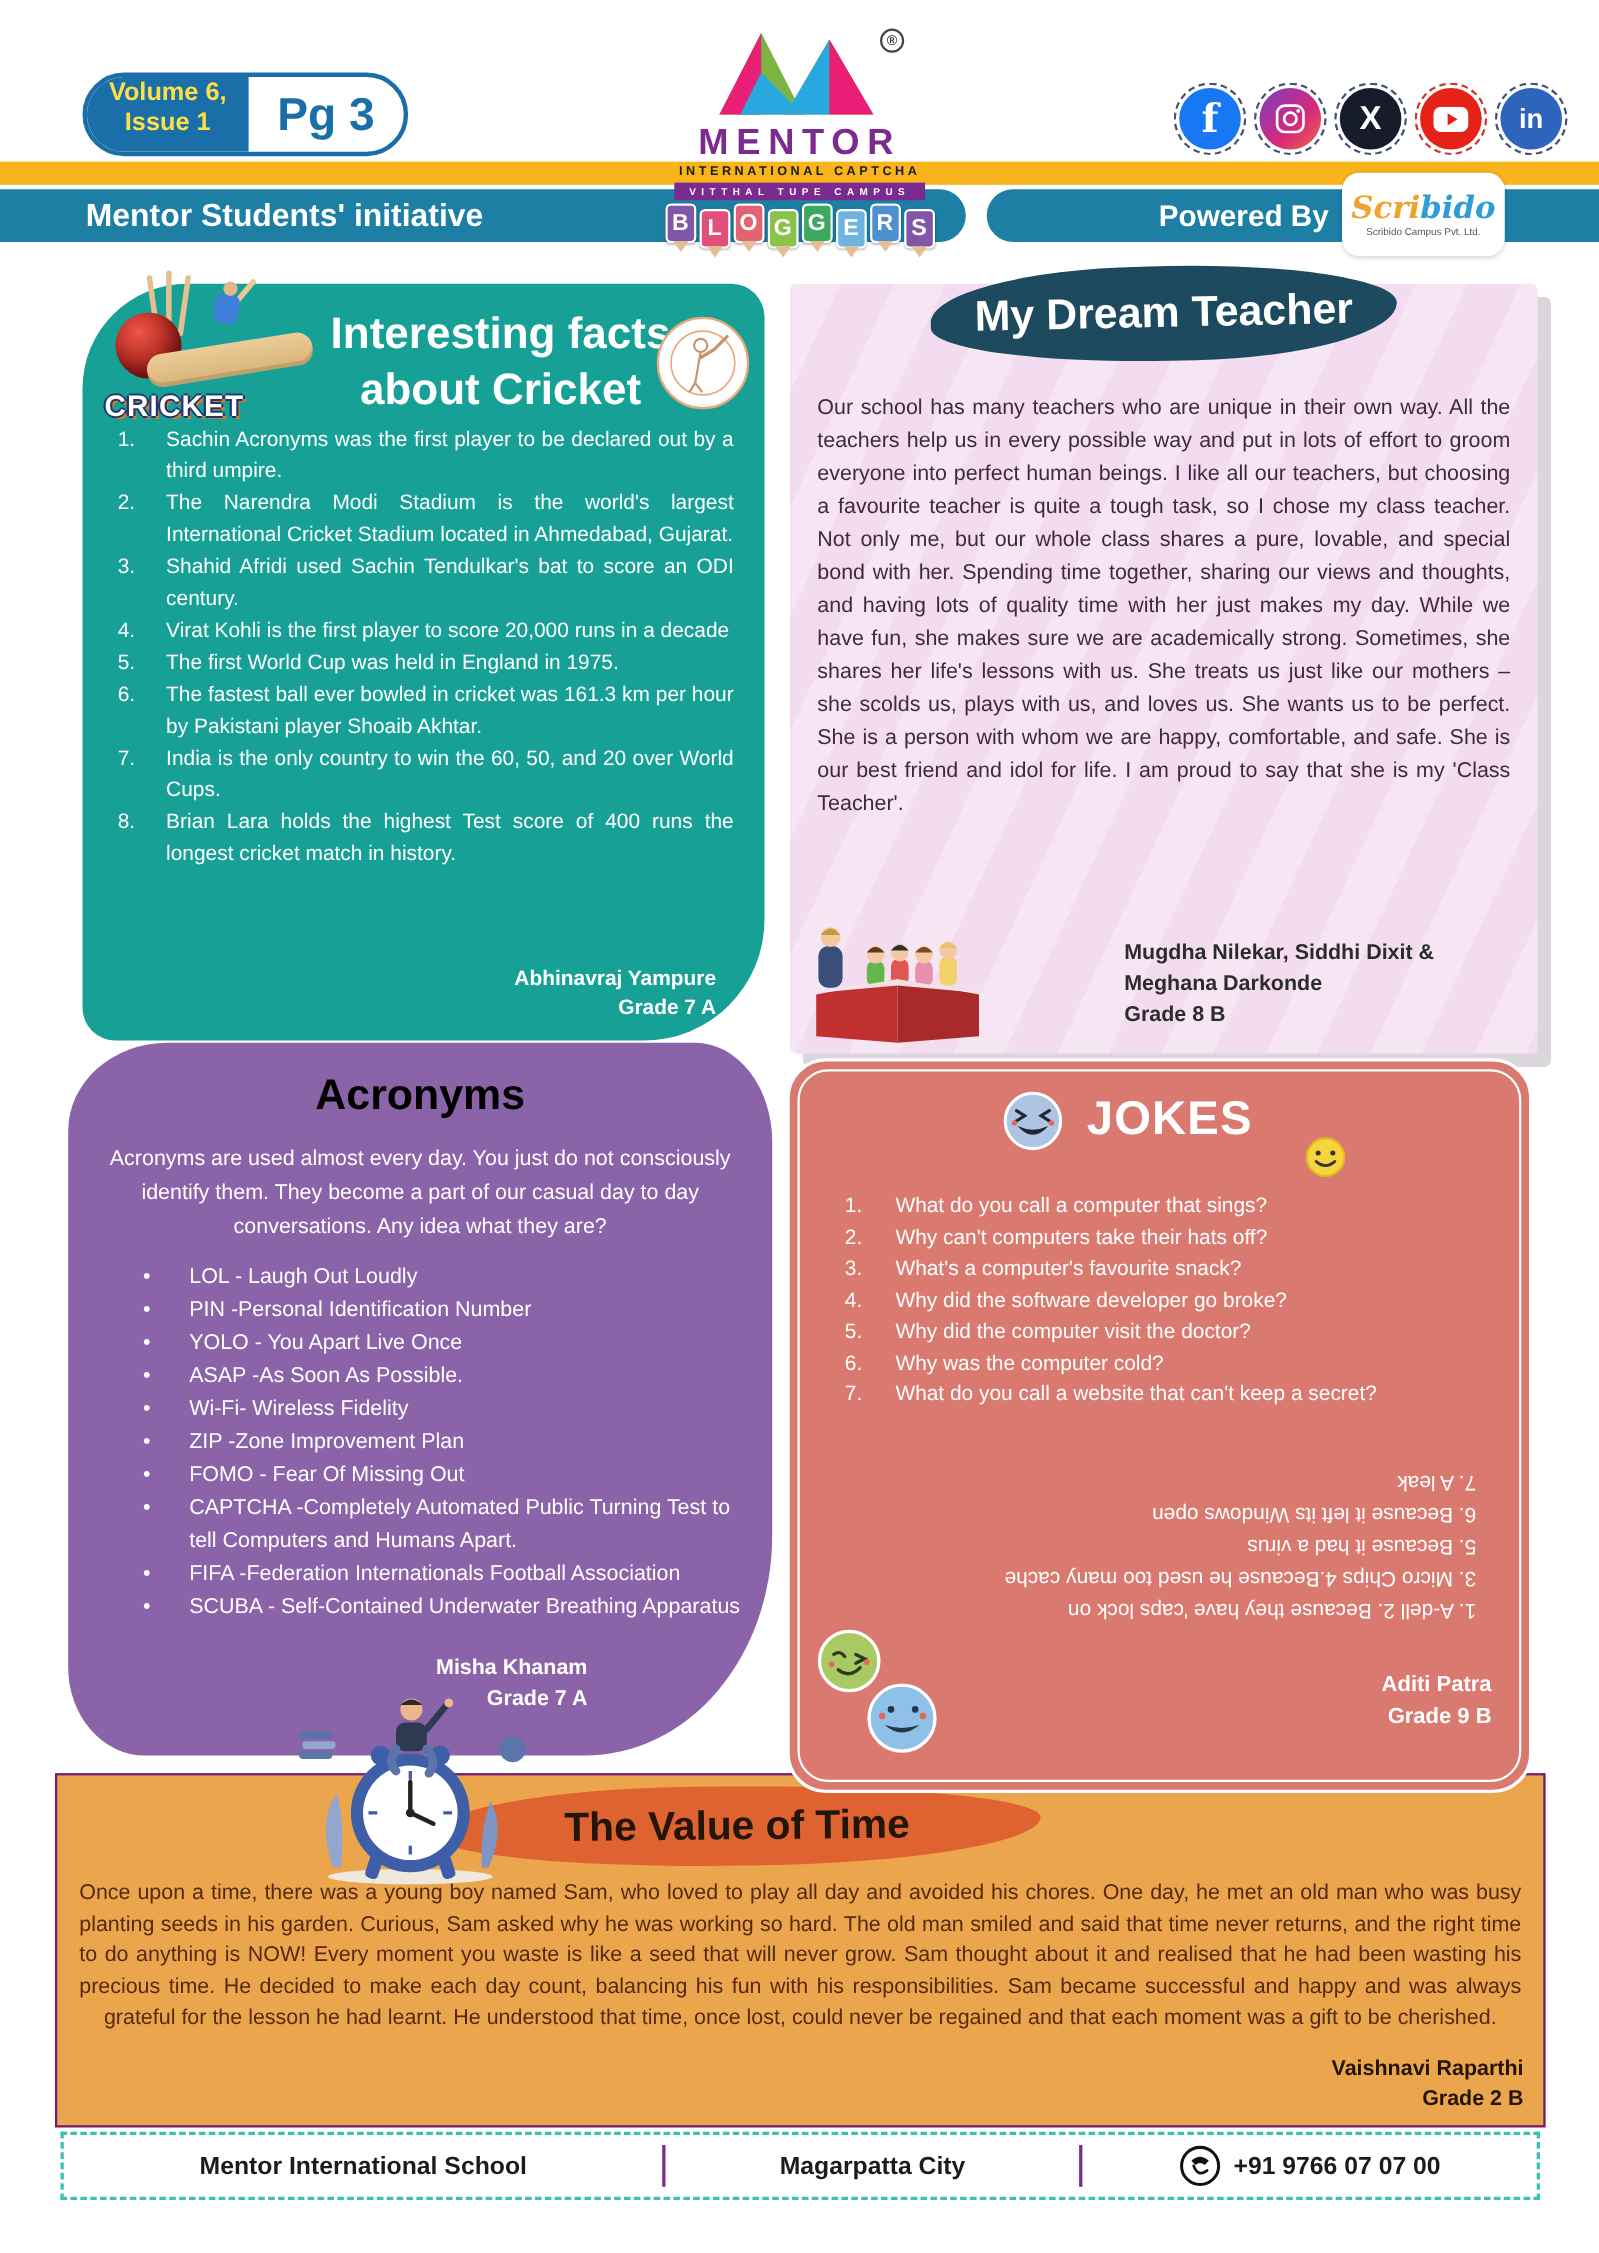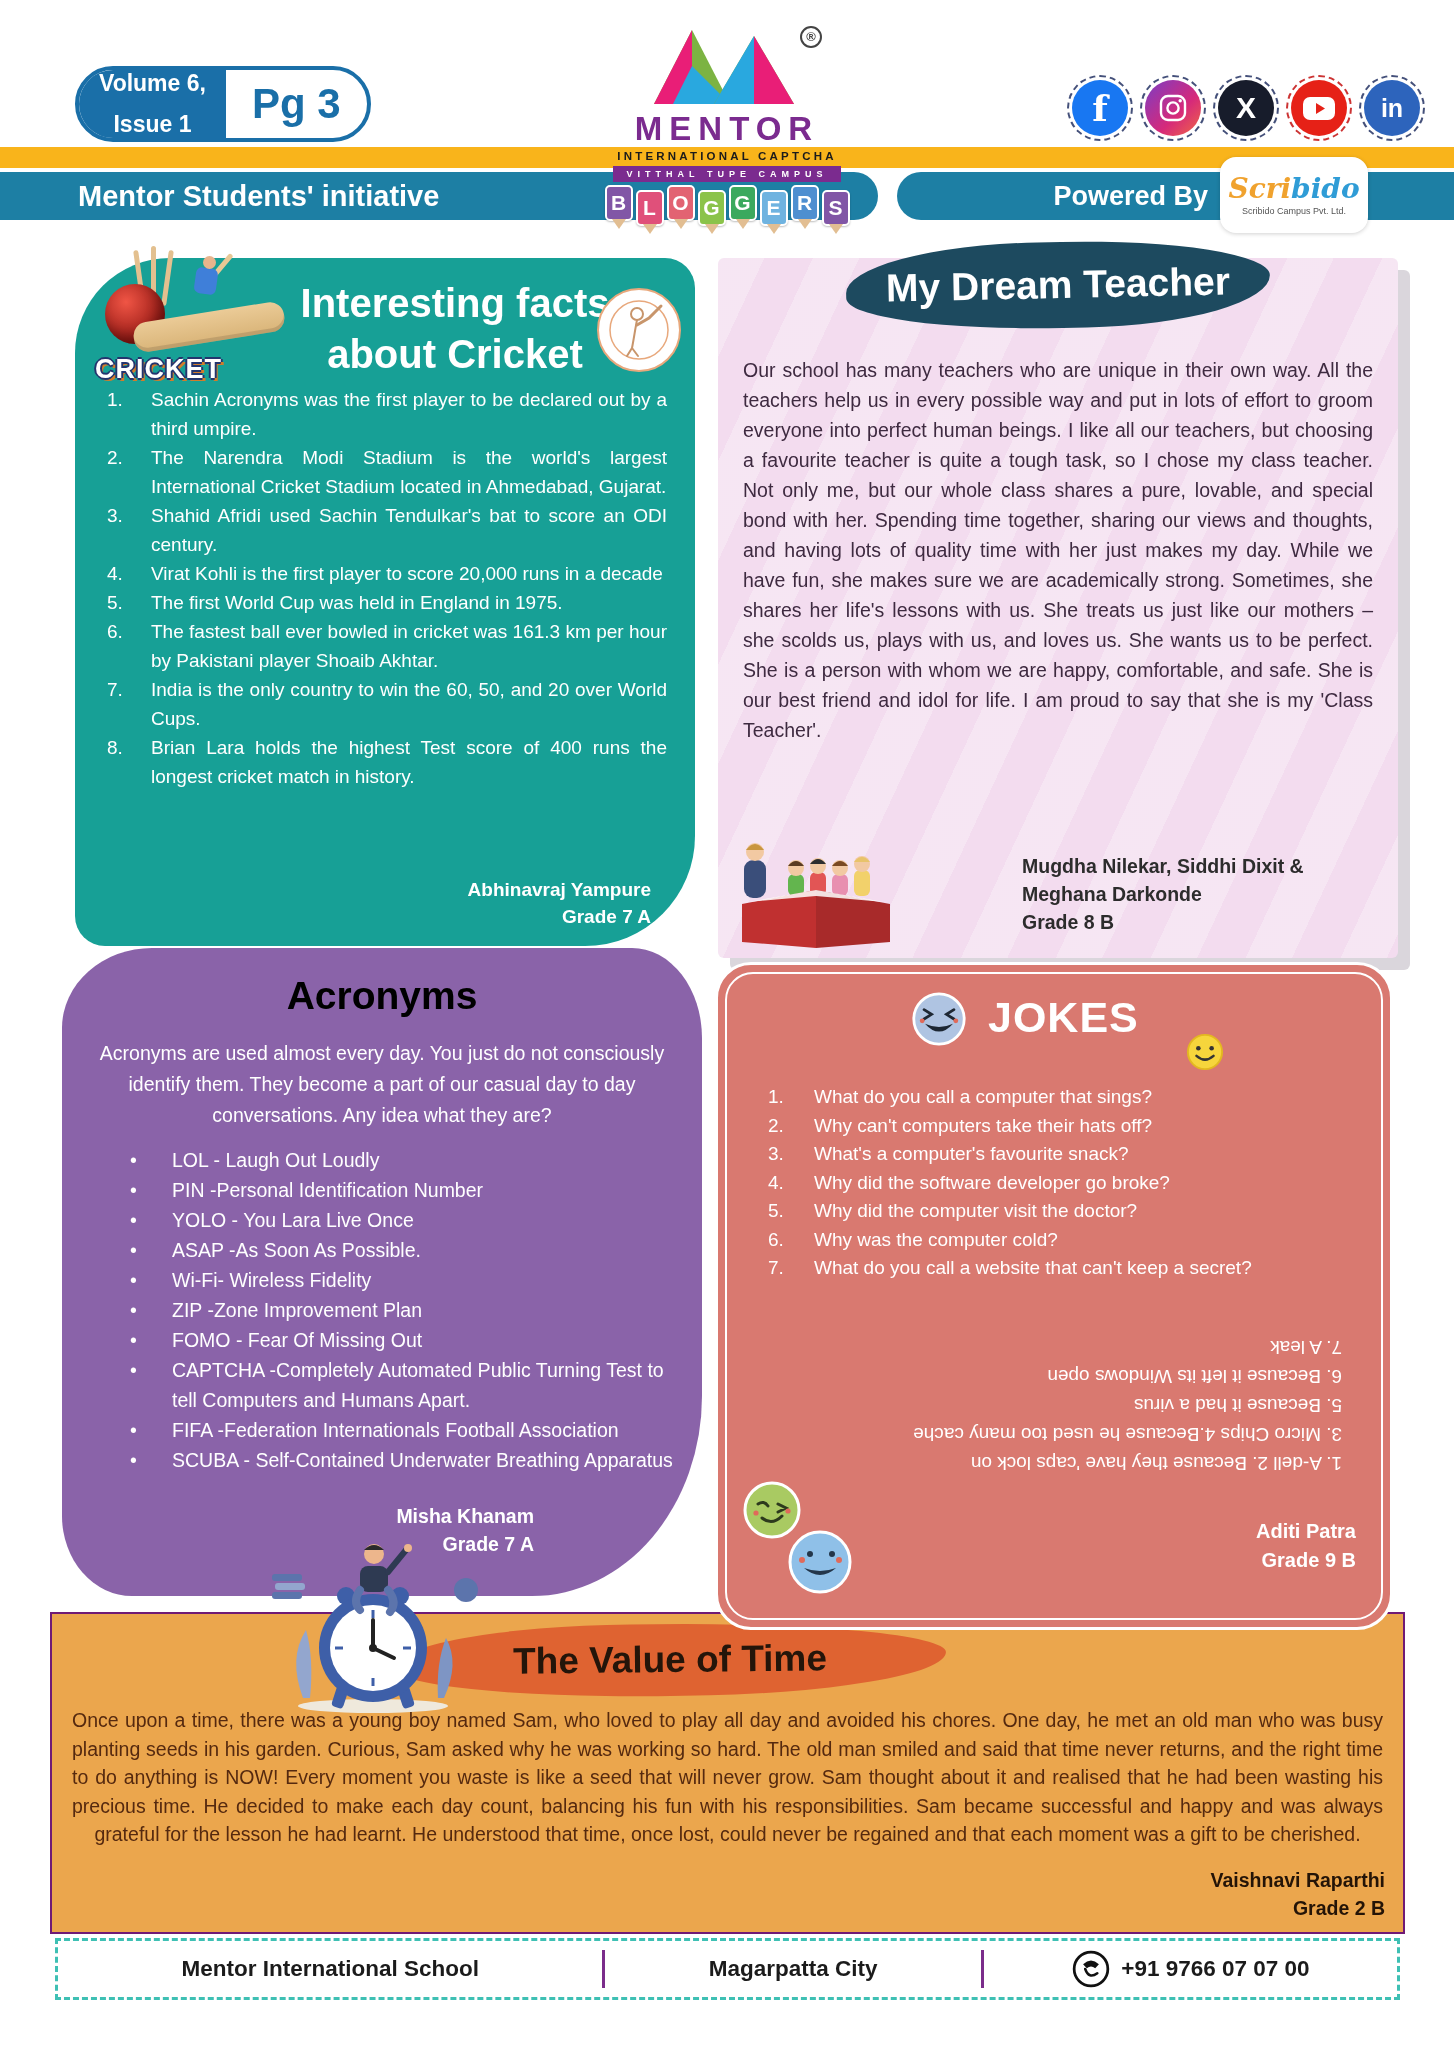--- a/index.html
+++ b/index.html
@@ -3,22 +3,22 @@
 <meta charset="utf-8">
 <style>
   *{margin:0;padding:0;box-sizing:border-box}
   html,body{background:#fff}
   .page{position:relative;width:1454px;height:2048px;margin:0 auto;background:#fff;
         font-family:"Liberation Sans",sans-serif;overflow:hidden}
 
   
   .vol-badge{position:absolute;left:75px;top:66px;height:76px;display:flex;align-items:stretch;
              border:4px solid #1A6FA8;border-radius:42px;overflow:hidden;background:#fff;z-index:6}
-  .vol-left{background:#1A6FA8;color:#ffffff;font-weight:bold;font-size:23px;line-height:1.18;
-            display:flex;flex-direction:column;justify-content:space-between;padding:0 20px;text-align:center}
+  .vol-left{background:#1A6FA8;color:#fde047;font-weight:bold;font-size:23px;line-height:1.18;
+            display:flex;flex-direction:column;justify-content:flex-start;padding:0 20px;text-align:center}
   .vol-right{color:#1A6FA8;font-weight:bold;font-size:42px;display:flex;align-items:center;padding:0 26px}
 
   .yellow-bar{position:absolute;left:0;top:147px;width:1454px;height:21px;background:#F9B41B}
   .initiative-bar{position:absolute;left:0;top:172px;width:878px;height:48px;background:#1D7FA4;
                   border-radius:0 26px 26px 0;display:flex;align-items:center;padding-left:78px;
                   color:#fff;font-weight:bold;font-size:29px;z-index:2}
   .powered-bar{position:absolute;left:897px;top:172px;width:557px;height:48px;background:#1D7FA4;
                border-radius:26px 0 0 26px;display:flex;align-items:center;justify-content:flex-end;
                padding-right:246px;color:#fff;font-weight:bold;font-size:27px;z-index:2}
   .scribido-box{position:absolute;left:1220px;top:157px;width:148px;height:76px;background:#fff;
@@ -322,21 +322,21 @@
     <div class="acro-title">Acronyms</div>
     <div class="acro-intro">Acronyms are used almost every day. You just do not consciously identify them. They become a part of our casual day to day conversations. Any idea what they are?</div>
     <ul class="acro-list">
       <li>
           <span class="atxt">LOL - Laugh Out Loudly</span>
         </li>
       <li>
           <span class="atxt">PIN -Personal Identification Number</span>
         </li>
       <li>
-          <span class="atxt">YOLO - You Lara Live Once</span>
+          <span class="atxt">YOLO - You Apart Live Once</span>
         </li>
       <li>
           <span class="atxt">ASAP -As Soon As Possible.</span>
         </li>
       <li>
           <span class="atxt">Wi-Fi- Wireless Fidelity</span>
         </li>
       <li>
           <span class="atxt">ZIP -Zone Improvement Plan</span>
         </li>

